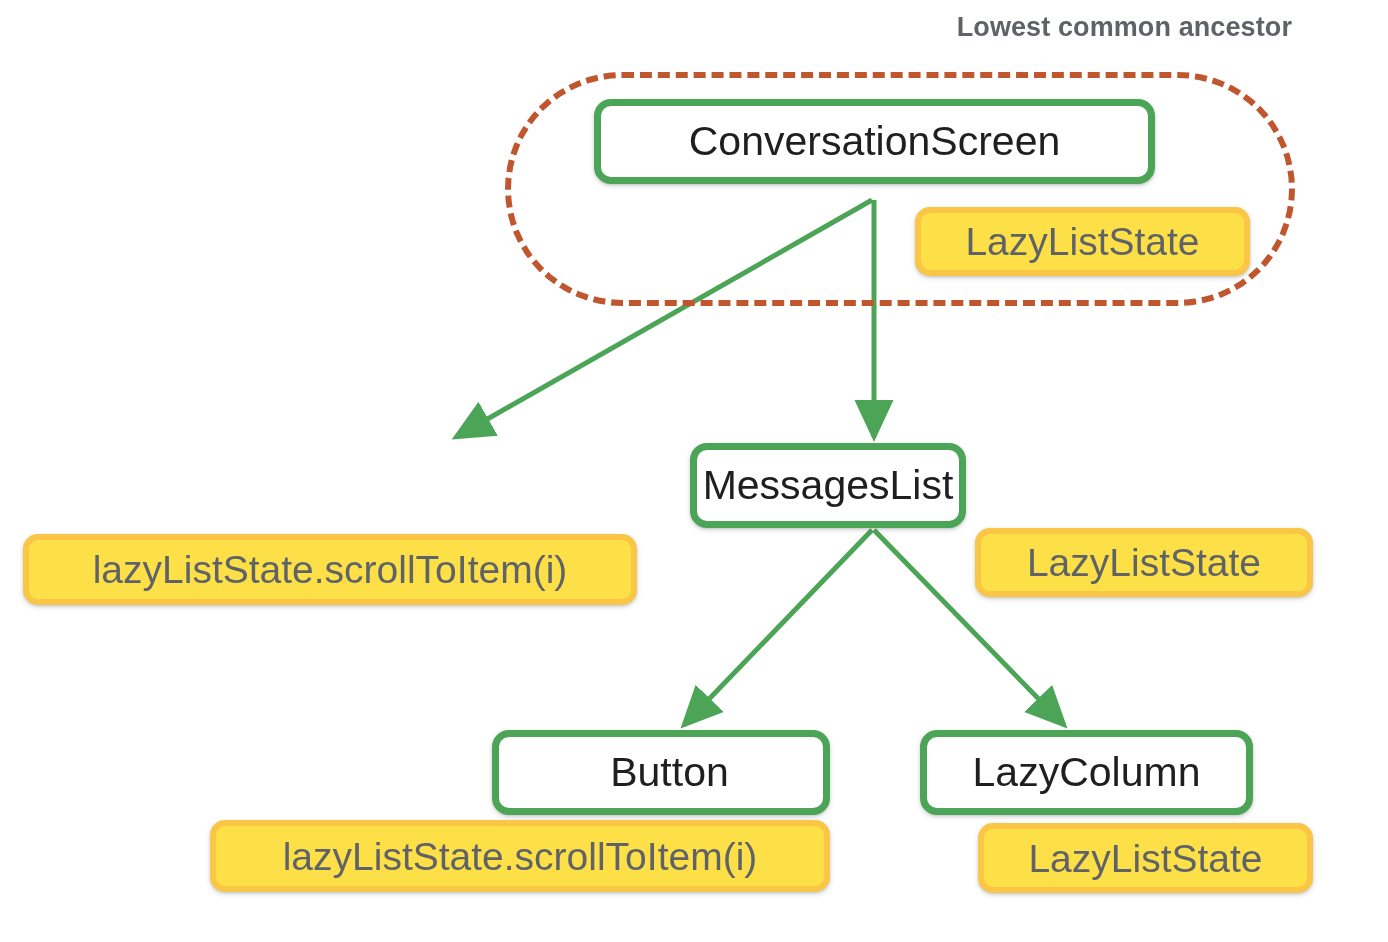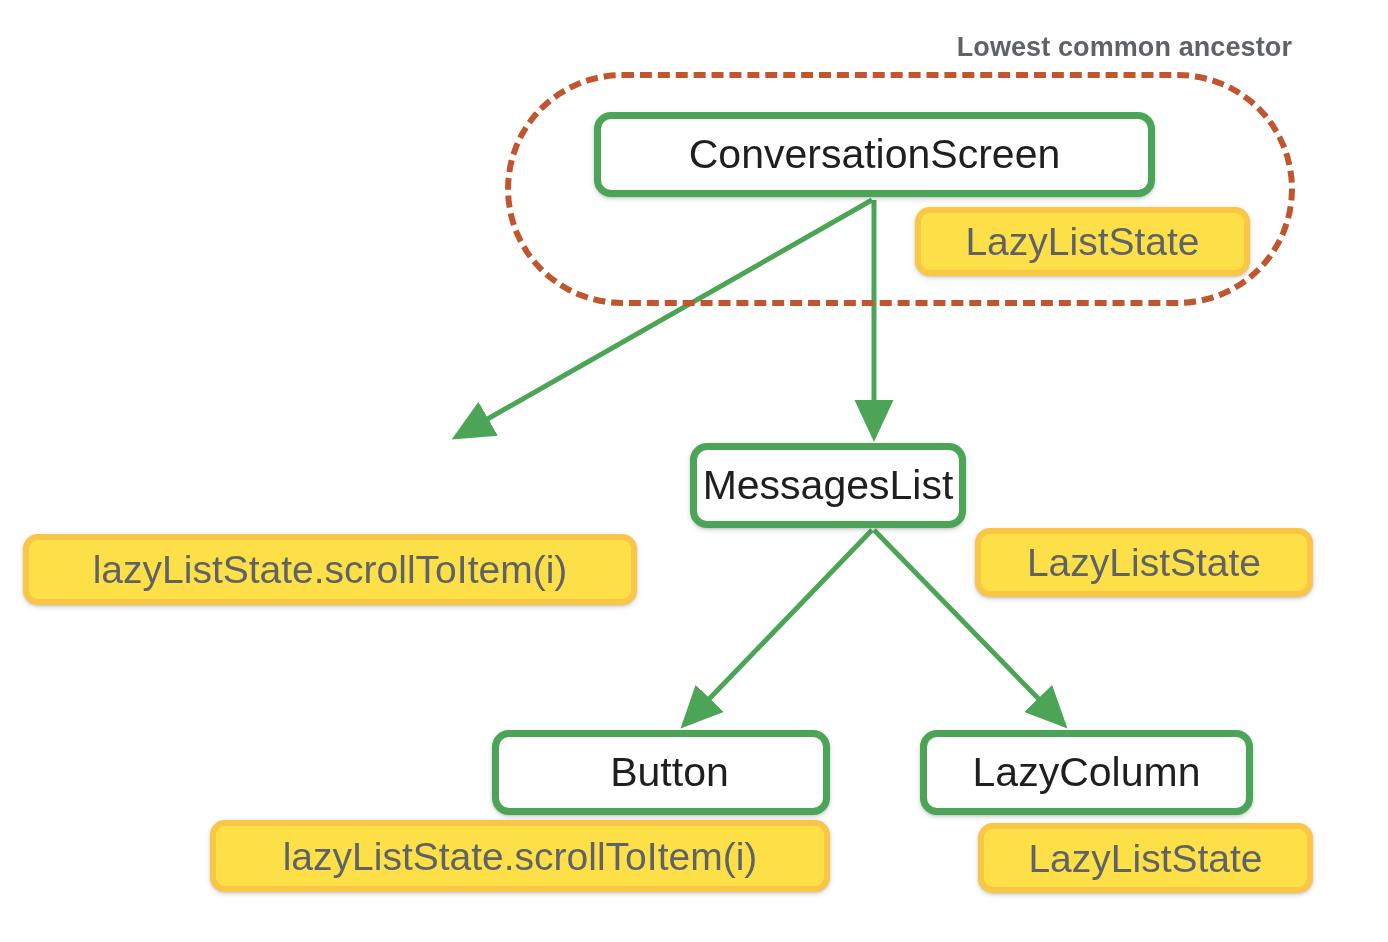--- a/index.html
+++ b/index.html
@@ -39,21 +39,21 @@
     width: 790px;
     height: 234px;
     border: 6px dashed #c0562e;
     border-radius: 118px;
     box-sizing: border-box;
     z-index: 2;
   }
   .lca-title {
     position: absolute;
     right: 96px;
-    top: 32px;
+    top: 12px;
     font-size: 27px;
     font-weight: bold;
     color: #5f6368;
     letter-spacing: 0.1px;
     white-space: nowrap;
     z-index: 6;
   }
 
   
   .node {
@@ -83,21 +83,21 @@
     justify-content: center;
     color: #5f6368;
     font-size: 39px;
     line-height: 1;
     white-space: nowrap;
     box-shadow: 0 2px 5px rgba(60,64,67,0.22), 0 1px 2px rgba(60,64,67,0.12);
     z-index: 5;
   }
 
   
-  #node-conversationscreen { left: 594px;  top: 112px; width: 561px; height: 85px; }
+  #node-conversationscreen { left: 594px;  top: 99px; width: 561px; height: 85px; }
   #badge-conversationscreen-state { left: 915px; top: 207px; width: 335px; height: 69px; }
 
   #node-userinput { left: 303px; top: 443px; width: 334px; height: 85px; }
   #badge-userinput-call { left: 23px;  top: 534px; width: 614px; height: 71px; }
 
   #node-messageslist { left: 690px; top: 443px; width: 276px; height: 85px; }
   #badge-messageslist-state { left: 975px; top: 528px; width: 338px; height: 69px; }
 
   #node-button { left: 492px; top: 730px; width: 338px; height: 85px; padding-left: 17px; }
   #badge-button-call { left: 210px; top: 820px; width: 620px; height: 72px; }

